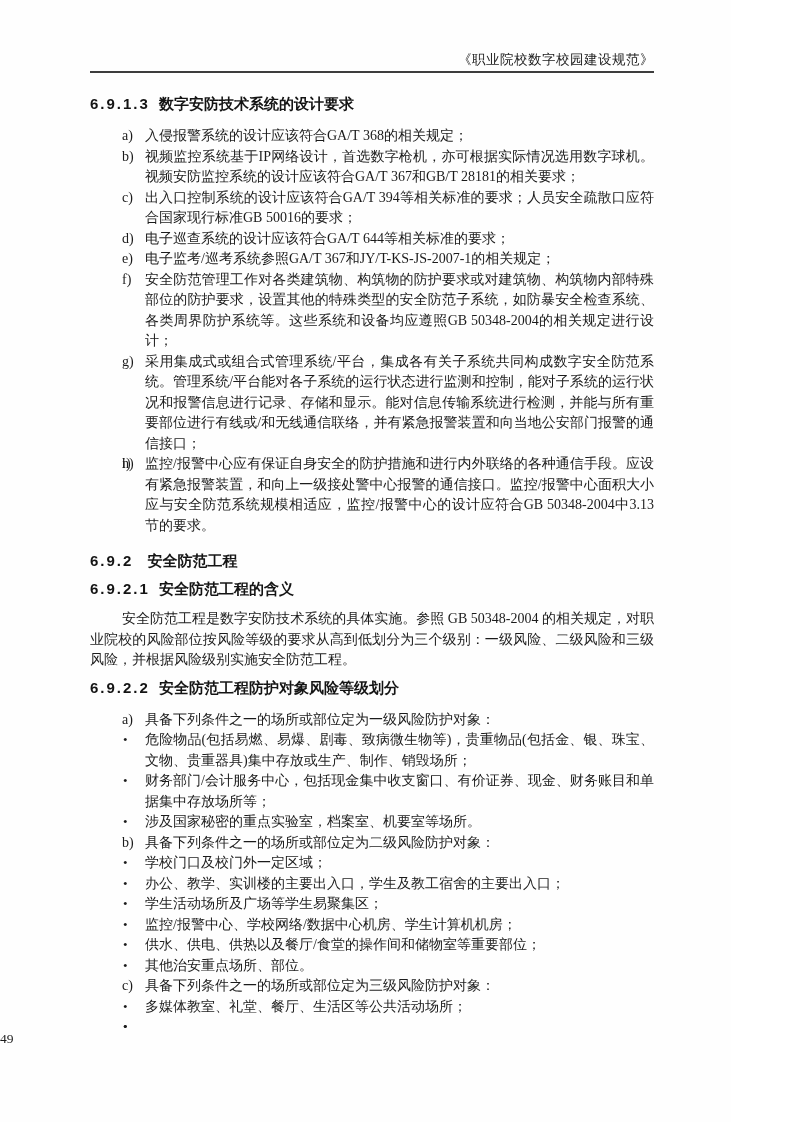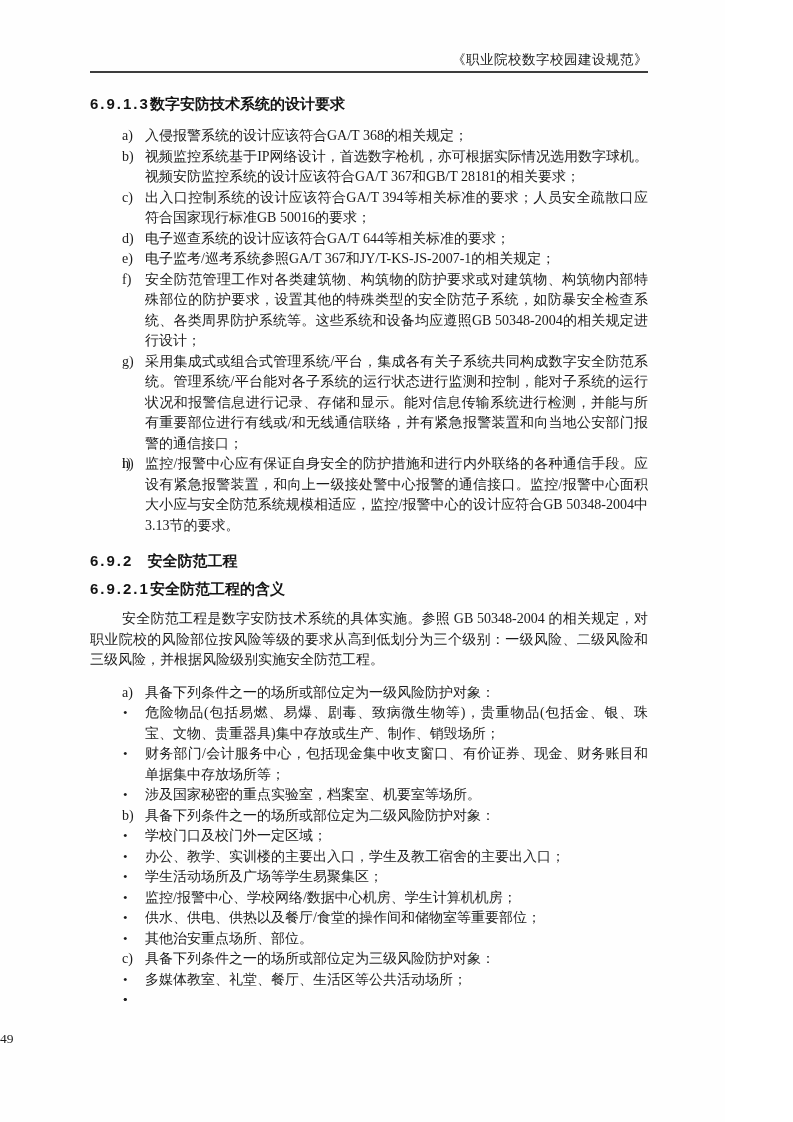--- a/index.html
+++ b/index.html
@@ -3,20 +3,21 @@
 <meta charset="utf-8">
 <style>
   html, body { margin: 0; padding: 0; background: #ffffff; }
   .page {
     position: relative;
     width: 725px; height: 1122px;
     background: #fefefe;
     overflow: hidden;
     font-family: "Liberation Serif", "DejaVu Serif", serif;
     color: #1b1b1b;
+    padding-left: 6px;
   }
   
   .header {
     position: absolute; top: 0; left: 90px; right: 77px;
     padding-top: 51px; padding-bottom: 3px;
     border-bottom: 2px solid #3d3d3d;
     text-align: right;
     font-size: 13.5px; line-height: 17px;
     letter-spacing: 0.5px;
   }
@@ -24,21 +25,21 @@
   .content {
     position: absolute; top: 73px; left: 90px; right: 77px;
     font-size: 14px; line-height: 20.5px;
   }
   .content > * { margin: 0; }
   
   .h {
     font-family: "Liberation Sans", "DejaVu Sans", sans-serif;
     font-weight: 700; font-size: 15px; line-height: 20px; color: #141414;
   }
-  .h .num { letter-spacing: 2px; }
+  .h .num { letter-spacing: 2px; margin-right: 9px; }
   .h.lvl2 .num { margin-right: 14px; margin-top: 32px; }
   
   .b0 { margin-top: 21px; }
   .b1 { margin-top: 12px; }
   .b2 { margin-top: 15px; }
   .b3 { margin-top: 8px; }
   .b4 { margin-top: 10px; }
   .b5 { margin-top: 7px; }
   .b6 { margin-top: 12px; }
   
@@ -72,20 +73,21 @@
         <div class="li"><span class="lbl">d)</span><span class="txt">电子巡查系统的设计应该符合GA/T 644等相关标准的要求；</span></div>
         <div class="li"><span class="lbl">e)</span><span class="txt">电子监考/巡考系统参照GA/T 367和JY/T-KS-JS-2007-1的相关规定；</span></div>
         <div class="li"><span class="lbl">f)</span><span class="txt">安全防范管理工作对各类建筑物、构筑物的防护要求或对建筑物、构筑物内部特殊部位的防护要求，设置其他的特殊类型的安全防范子系统，如防暴安全检查系统、各类周界防护系统等。这些系统和设备均应遵照GB 50348-2004的相关规定进行设计；</span></div>
         <div class="li"><span class="lbl">g)</span><span class="txt">采用集成式或组合式管理系统/平台，集成各有关子系统共同构成数字安全防范系统。管理系统/平台能对各子系统的运行状态进行监测和控制，能对子系统的运行状况和报警信息进行记录、存储和显示。能对信息传输系统进行检测，并能与所有重要部位进行有线或/和无线通信联络，并有紧急报警装置和向当地公安部门报警的通信接口；</span></div>
         <div class="li"><span class="lbl">h)</span></div>
         <div class="li"><span class="lbl">i)</span><span class="txt">监控/报警中心应有保证自身安全的防护措施和进行内外联络的各种通信手段。应设有紧急报警装置，和向上一级接处警中心报警的通信接口。监控/报警中心面积大小应与安全防范系统规模相适应，监控/报警中心的设计应符合GB 50348-2004中3.13节的要求。</span></div>
       </div>
       <div class="h lvl2 b2"><span class="num">6.9.2</span><span class="title">安全防范工程</span></div>
       <div class="h lvl3 b3"><span class="num">6.9.2.1</span><span class="title">安全防范工程的含义</span></div>
       <p class="para b4">安全防范工程是数字安防技术系统的具体实施。参照 GB 50348-2004 的相关规定，对职业院校的风险部位按风险等级的要求从高到低划分为三个级别：一级风险、二级风险和三级风险，并根据风险级别实施安全防范工程。</p>
+      <div class="h lvl3 b5"><span class="num">6.9.2.2</span><span class="title">安全防范工程防护对象风险等级划分</span></div>
       <div class="list b6">
         <div class="li"><span class="lbl">a)</span><span class="txt">具备下列条件之一的场所或部位定为一级风险防护对象：</span></div>
         <div class="li"><span class="lbl dot">•</span><span class="txt">危险物品(包括易燃、易爆、剧毒、致病微生物等)，贵重物品(包括金、银、珠宝、文物、贵重器具)集中存放或生产、制作、销毁场所；</span></div>
         <div class="li"><span class="lbl dot">•</span><span class="txt">财务部门/会计服务中心，包括现金集中收支窗口、有价证券、现金、财务账目和单据集中存放场所等；</span></div>
         <div class="li"><span class="lbl dot">•</span><span class="txt">涉及国家秘密的重点实验室，档案室、机要室等场所。</span></div>
         <div class="li"><span class="lbl">b)</span><span class="txt">具备下列条件之一的场所或部位定为二级风险防护对象：</span></div>
         <div class="li"><span class="lbl dot">•</span><span class="txt">学校门口及校门外一定区域；</span></div>
         <div class="li"><span class="lbl dot">•</span><span class="txt">办公、教学、实训楼的主要出入口，学生及教工宿舍的主要出入口；</span></div>
         <div class="li"><span class="lbl dot">•</span><span class="txt">学生活动场所及广场等学生易聚集区；</span></div>
         <div class="li"><span class="lbl dot">•</span><span class="txt">监控/报警中心、学校网络/数据中心机房、学生计算机机房；</span></div>

